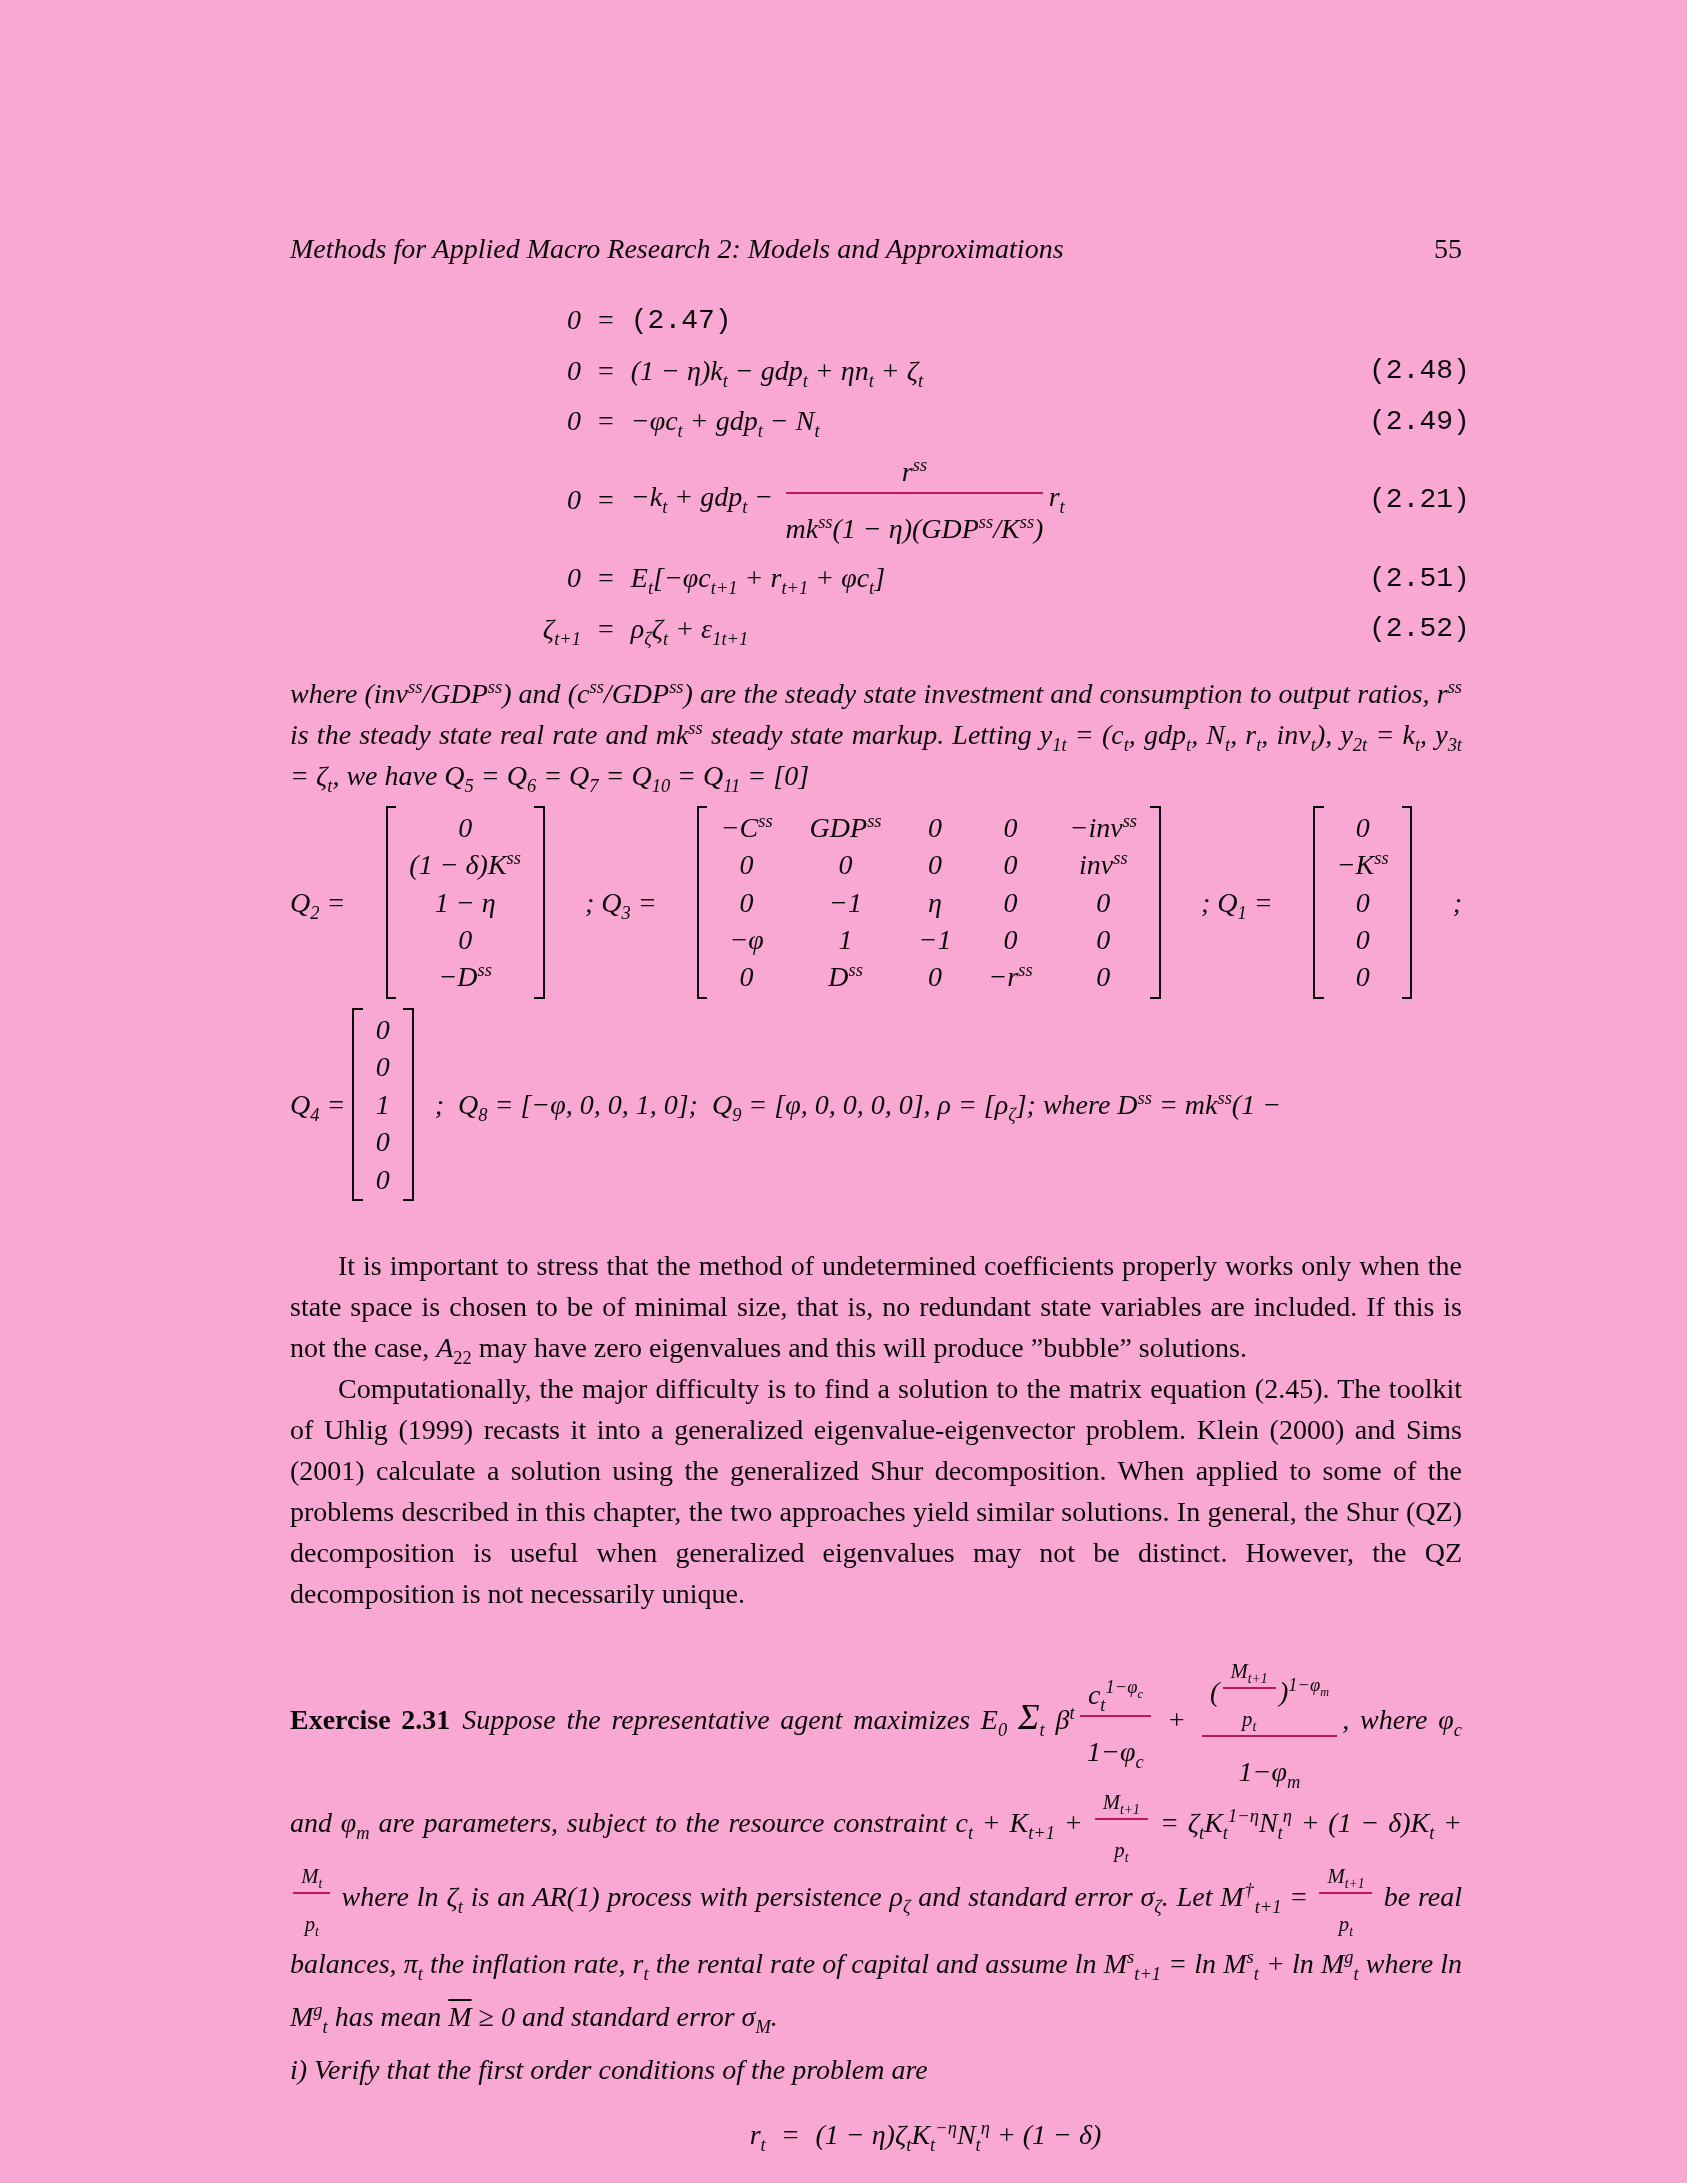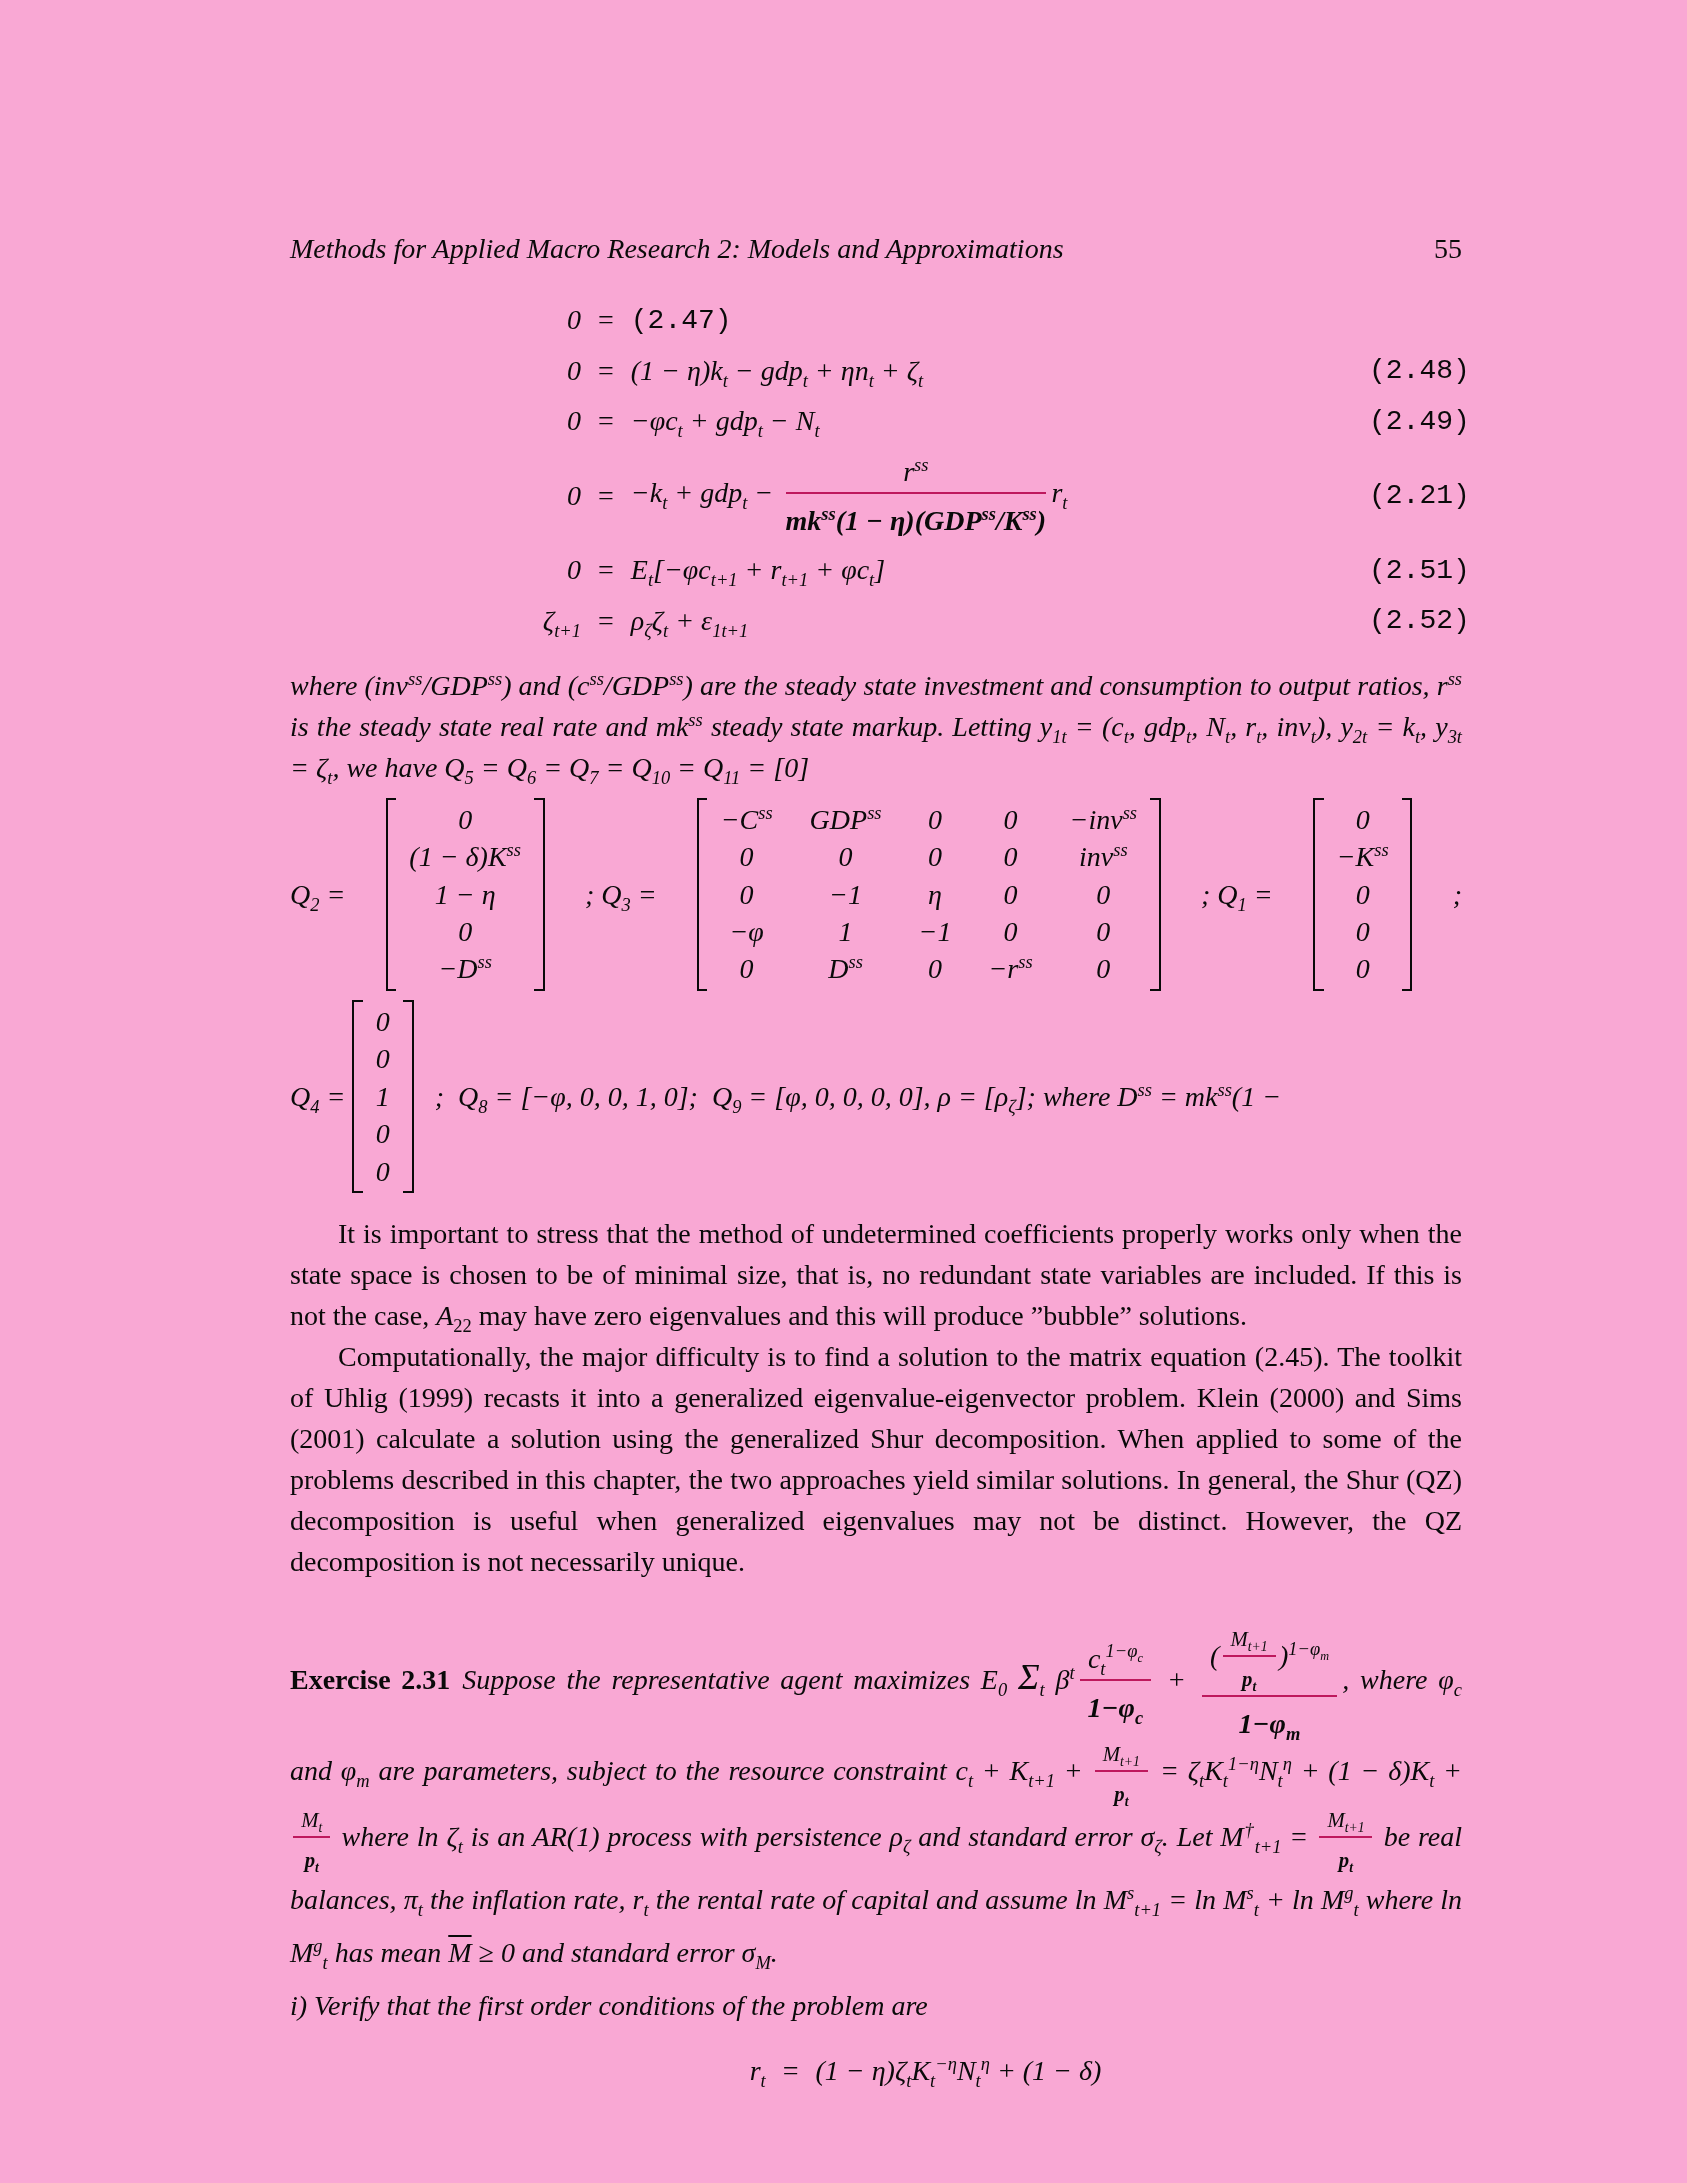--- a/index.html
+++ b/index.html
@@ -30,30 +30,30 @@
   .lhs { width: 291px; text-align: right; font-style: italic; }
   .eqsign { padding: 0 17px; }
   .rhs { flex: 1; text-align: left; font-style: italic; }
   .enum { width: 93px; text-align: left; font-style: normal; font-family: Liberation Mono, monospace; }
 
   sub, sup { font-size: 66%; line-height: 0; }
 
   
   .frac { display: inline-block; vertical-align: middle; text-align: center; margin: 0 5.3px; line-height: 1.2; }
   .frac .ft { display: block; border-bottom: 2px solid #be185d; padding: 1.3px 8px 3.3px; }
-  .frac .fb { display: block; padding-top: 10px; font-weight: bold; }
+  .frac .fb { display: block; padding-top: 18px; }
   .frac.sm { font-size: 74%; margin: 0 3.3px; }
   .sum { font-size: 130%; }
   .ol { text-decoration: overline; }
 
   
   p { margin: 0; text-align: justify; line-height: 41px; }
   .intro { font-style: italic; margin-bottom: 10px; }
   .para { text-indent: 48px; }
-  .para1 { margin-top: 20px; }
+  .para1 { margin-top: 44px; }
   .mat-tail { font-style: italic; margin-top: 6.6px; }
 
   
   .matline1 { display: flex; align-items: center; justify-content: space-between; font-style: italic; margin-top: 9.3px; }
   .matline2 { display: flex; align-items: center; font-style: italic; margin-top: 9.3px; }
   .mlabel { white-space: nowrap; }
   .mtail { margin-left: 14.6px; }
   .mat { display: inline-flex; align-items: stretch; vertical-align: middle; margin: 0 6.6px; }
   .mbr { width: 8.6px; border: 2.6px solid #0a0a0a; }
   .mbr.l { border-right: none; margin-right: 2.6px; }

